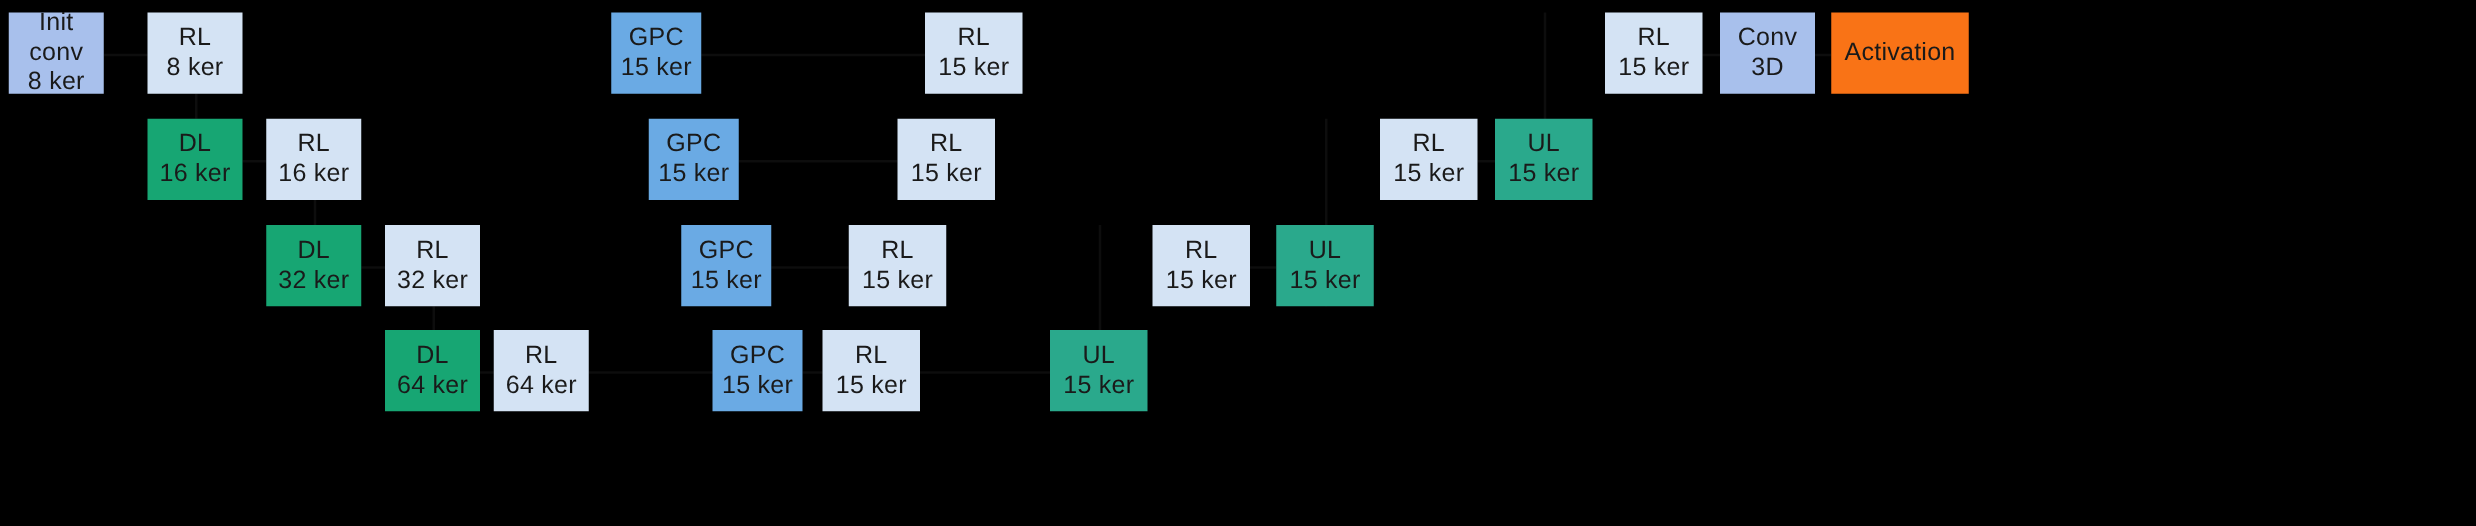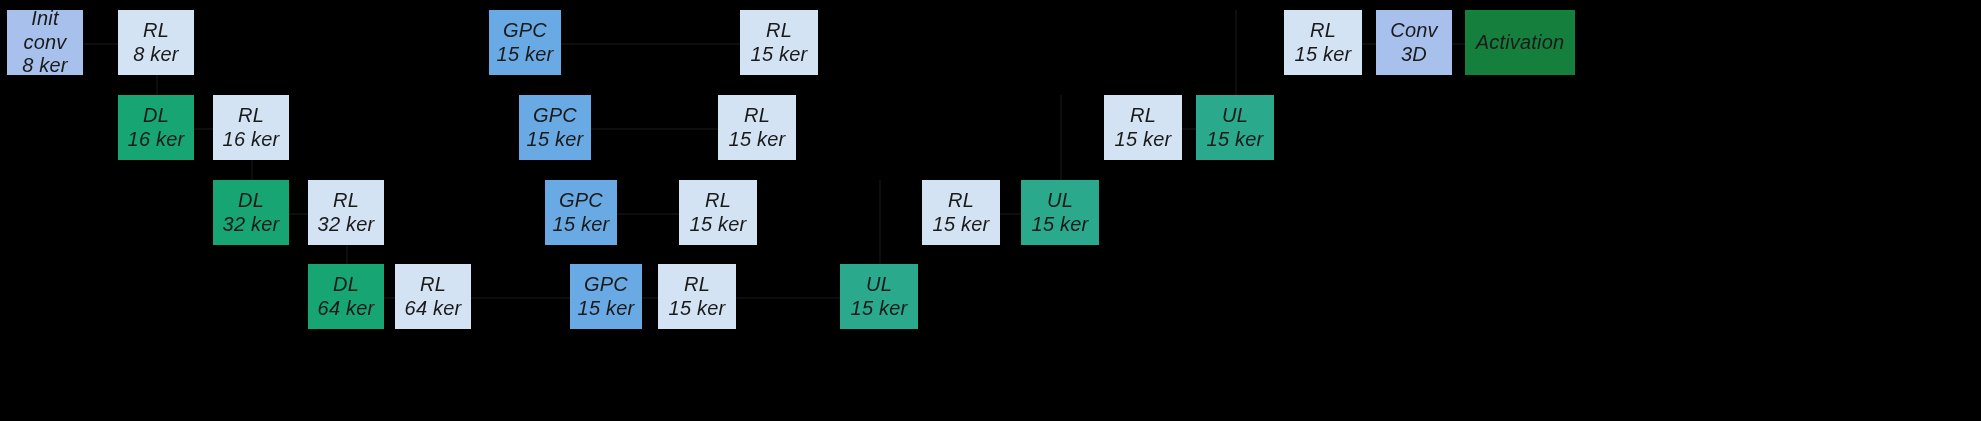--- a/index.html
+++ b/index.html
@@ -43,21 +43,21 @@
   .conn {
     position: absolute;
     background: #0d0d0d;
   }
   .conn.h { height: 2px; }
   .conn.v { width: 2px; }
 </style>
 </head>
 <body>
 
-<div id="diagram" style="background: rgb(0, 0, 0); width: 1981px; height: 416px; font-style: italic;">
+<div id="diagram" style="background: rgb(0, 0, 0); width: 1981px; height: 416px;">
     <div class="conn h" style="left: 83px; top: 42.5px; width: 35px;"></div>
     <div class="conn v" style="left: 156px; top: 75px; height: 20px;"></div>
     <div class="conn h" style="left: 194px; top: 127.5px; width: 19px;"></div>
     <div class="conn v" style="left: 251px; top: 160px; height: 20px;"></div>
     <div class="conn h" style="left: 289px; top: 212.5px; width: 19px;"></div>
     <div class="conn v" style="left: 346px; top: 245px; height: 19px;"></div>
     <div class="conn h" style="left: 384px; top: 296.5px; width: 11px;"></div>
     <div class="conn h" style="left: 471px; top: 296.5px; width: 99px;"></div>
     <div class="conn h" style="left: 561px; top: 42.5px; width: 179px;"></div>
     <div class="conn h" style="left: 591px; top: 127.5px; width: 127px;"></div>
@@ -157,16 +157,16 @@
       <span class="l2">15 ker</span>
     </div>
     <div class="node" style="left: 1284px; top: 10px; width: 78px; height: 65px; background: rgb(212, 227, 244);">
       <span class="l1">RL</span>
       <span class="l2">15 ker</span>
     </div>
     <div class="node" style="left: 1376px; top: 10px; width: 76px; height: 65px; background: rgb(168, 192, 236);">
       <span class="l1">Conv</span>
       <span class="l2">3D</span>
     </div>
-    <div class="node" style="left: 1465px; top: 10px; width: 110px; height: 65px; background: #15803d;">
+    <div class="node" style="left: 1465px; top: 10px; width: 110px; height: 65px; background: #f97316;">
       <span class="l1">Activation</span>
     </div>
   </div>
 
 </body></html>

